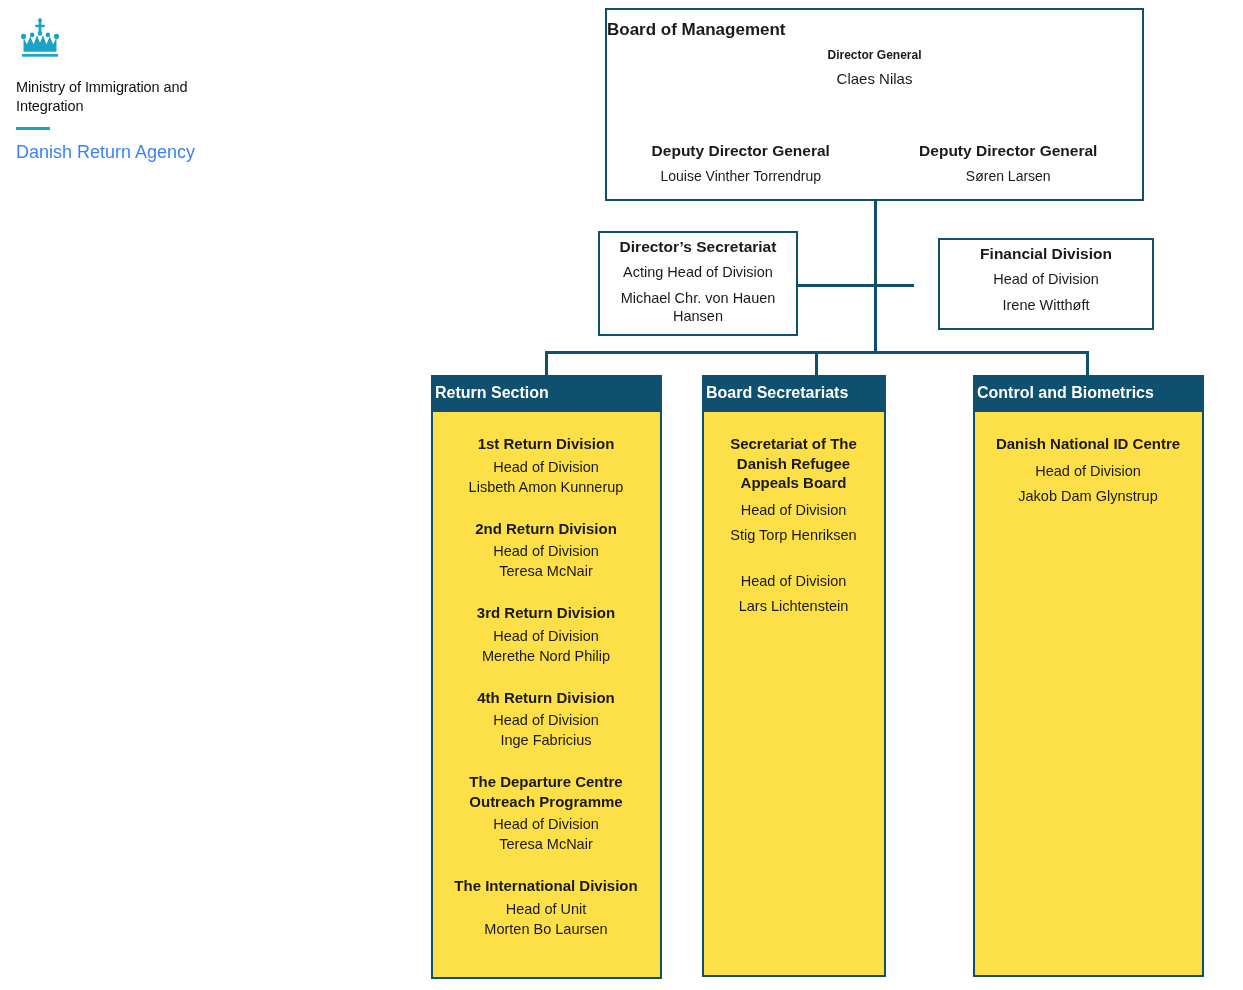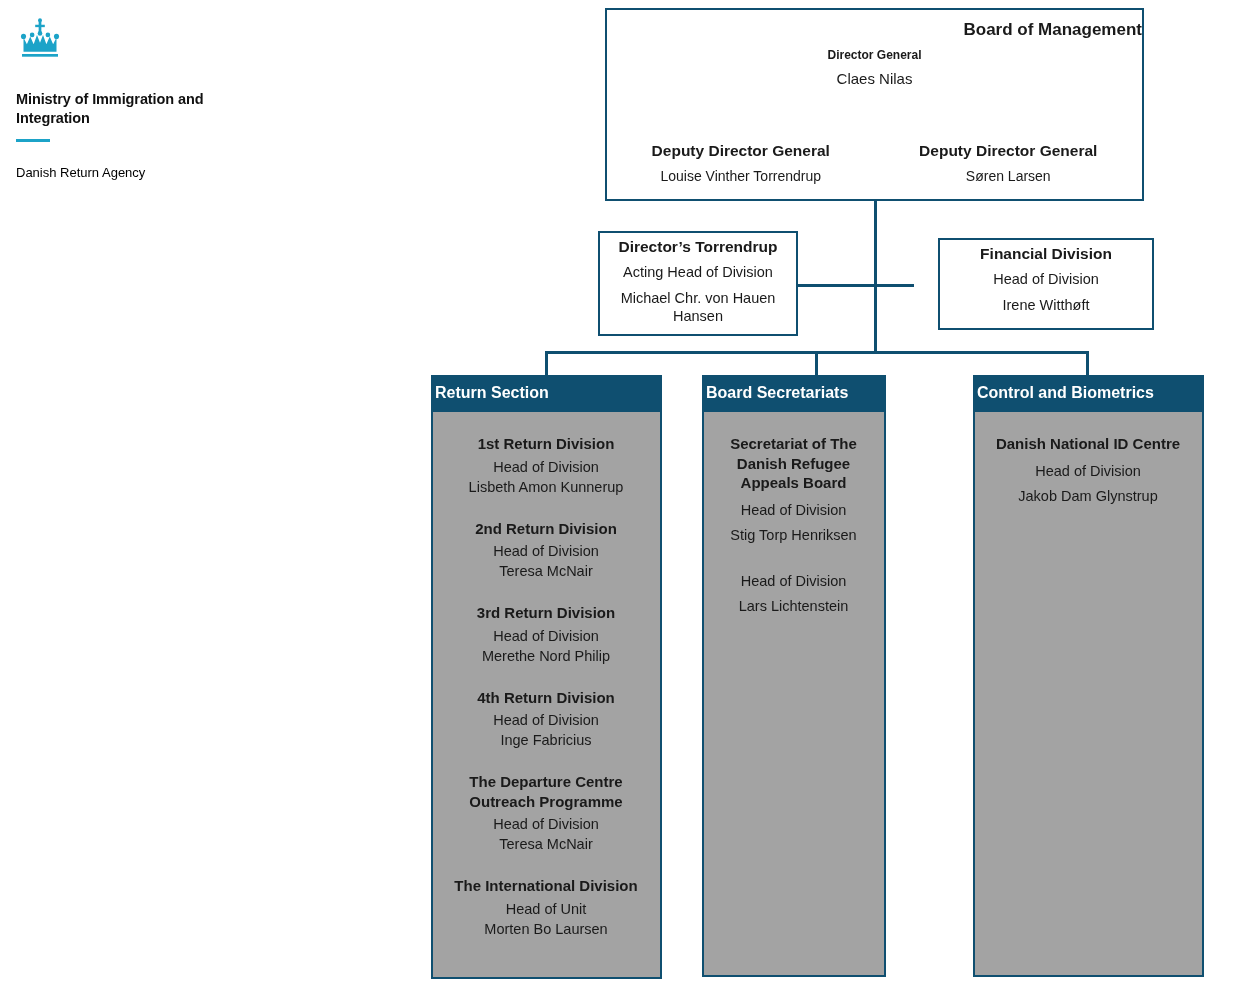--- a/index.html
+++ b/index.html
@@ -26,39 +26,39 @@
     left: 16px;
     top: 18px;
     width: 230px;
   }
   #crown-icon {
     display: block;
     width: 48px;
     height: 48px;
   }
   #ministry-name {
-    margin-top: 24px;
+    margin-top: 12px;
     font-size: 14.5px;
-    font-weight: bold;
+    font-weight: normal;
     line-height: 1.32;
     color: #111111;
     letter-spacing: -0.1px;
     width: 190px;
   }
   #logo-rule {
     margin-top: 11px;
     width: 34px;
     height: 3px;
     background: #1CA3C8;
   }
   #agency-name {
-    margin-top: 23px;
-    font-size: 13px;
-    font-weight: normal;
-    color: #000000;
+    margin-top: 11px;
+    font-size: 18px;
+    font-weight: normal;
+    color: #3b82f6;
     line-height: 1.3;
   }
 
   
   .box {
     position: absolute;
     border: 2px solid #0F4F70;
     background: #ffffff;
     box-sizing: border-box;
   }
@@ -70,21 +70,21 @@
   .hline { height: 3px; }
 
   
   #board-box {
     left: 605px;
     top: 8px;
     width: 539px;
     height: 193px;
   }
   .board-title {
-    text-align: right;
+    text-align: left;
     font-size: 17px;
     font-weight: bold;
     margin-top: 10px;
   }
   .board-role {
     text-align: center;
     font-size: 12px;
     font-weight: bold;
     margin-top: 8px;
   }
@@ -152,21 +152,21 @@
     background: #0F4F70;
     color: #ffffff;
     font-size: 16px;
     font-weight: bold;
     padding: 9px 21px 10px 4px;
     box-sizing: border-box;
   }
   .col-body {
     border: 2px solid #0F4F70;
     border-top: none;
-    background: #a3a3a3;
+    background: #fde047;
     box-sizing: border-box;
     padding: 22px 9px 10px 8px;
   }
   .unit { margin-bottom: 24px; }
   .unit:last-child { margin-bottom: 0; }
   .unit-name {
     text-align: center;
     font-size: 15px;
     font-weight: bold;
     line-height: 1.3;
@@ -242,21 +242,21 @@
 
   <div class="connector hline" style="left:796px; top:284px; width:118px;"></div>
 
   <div class="connector hline" style="left:545px; top:351px; width:544px;"></div>
 
   <div class="connector vline" style="left:545px; top:351px; height:26px;"></div>
   <div class="connector vline" style="left:815px; top:351px; height:26px;"></div>
   <div class="connector vline" style="left:1086px; top:351px; height:26px;"></div>
 
   <div class="box" id="secretariat-box">
-    <div class="mid-title">Director’s Torrendrup</div>
+    <div class="mid-title">Director’s Secretariat</div>
     <div class="mid-line">Acting Head of Division</div>
     <div class="mid-line">Michael Chr. von Hauen Hansen</div>
   </div>
 
   <div class="box" id="financial-box">
     <div class="mid-title">Financial Division</div>
     <div class="mid-line">Head of Division</div>
     <div class="mid-line">Irene Witthøft</div>
   </div>
 

